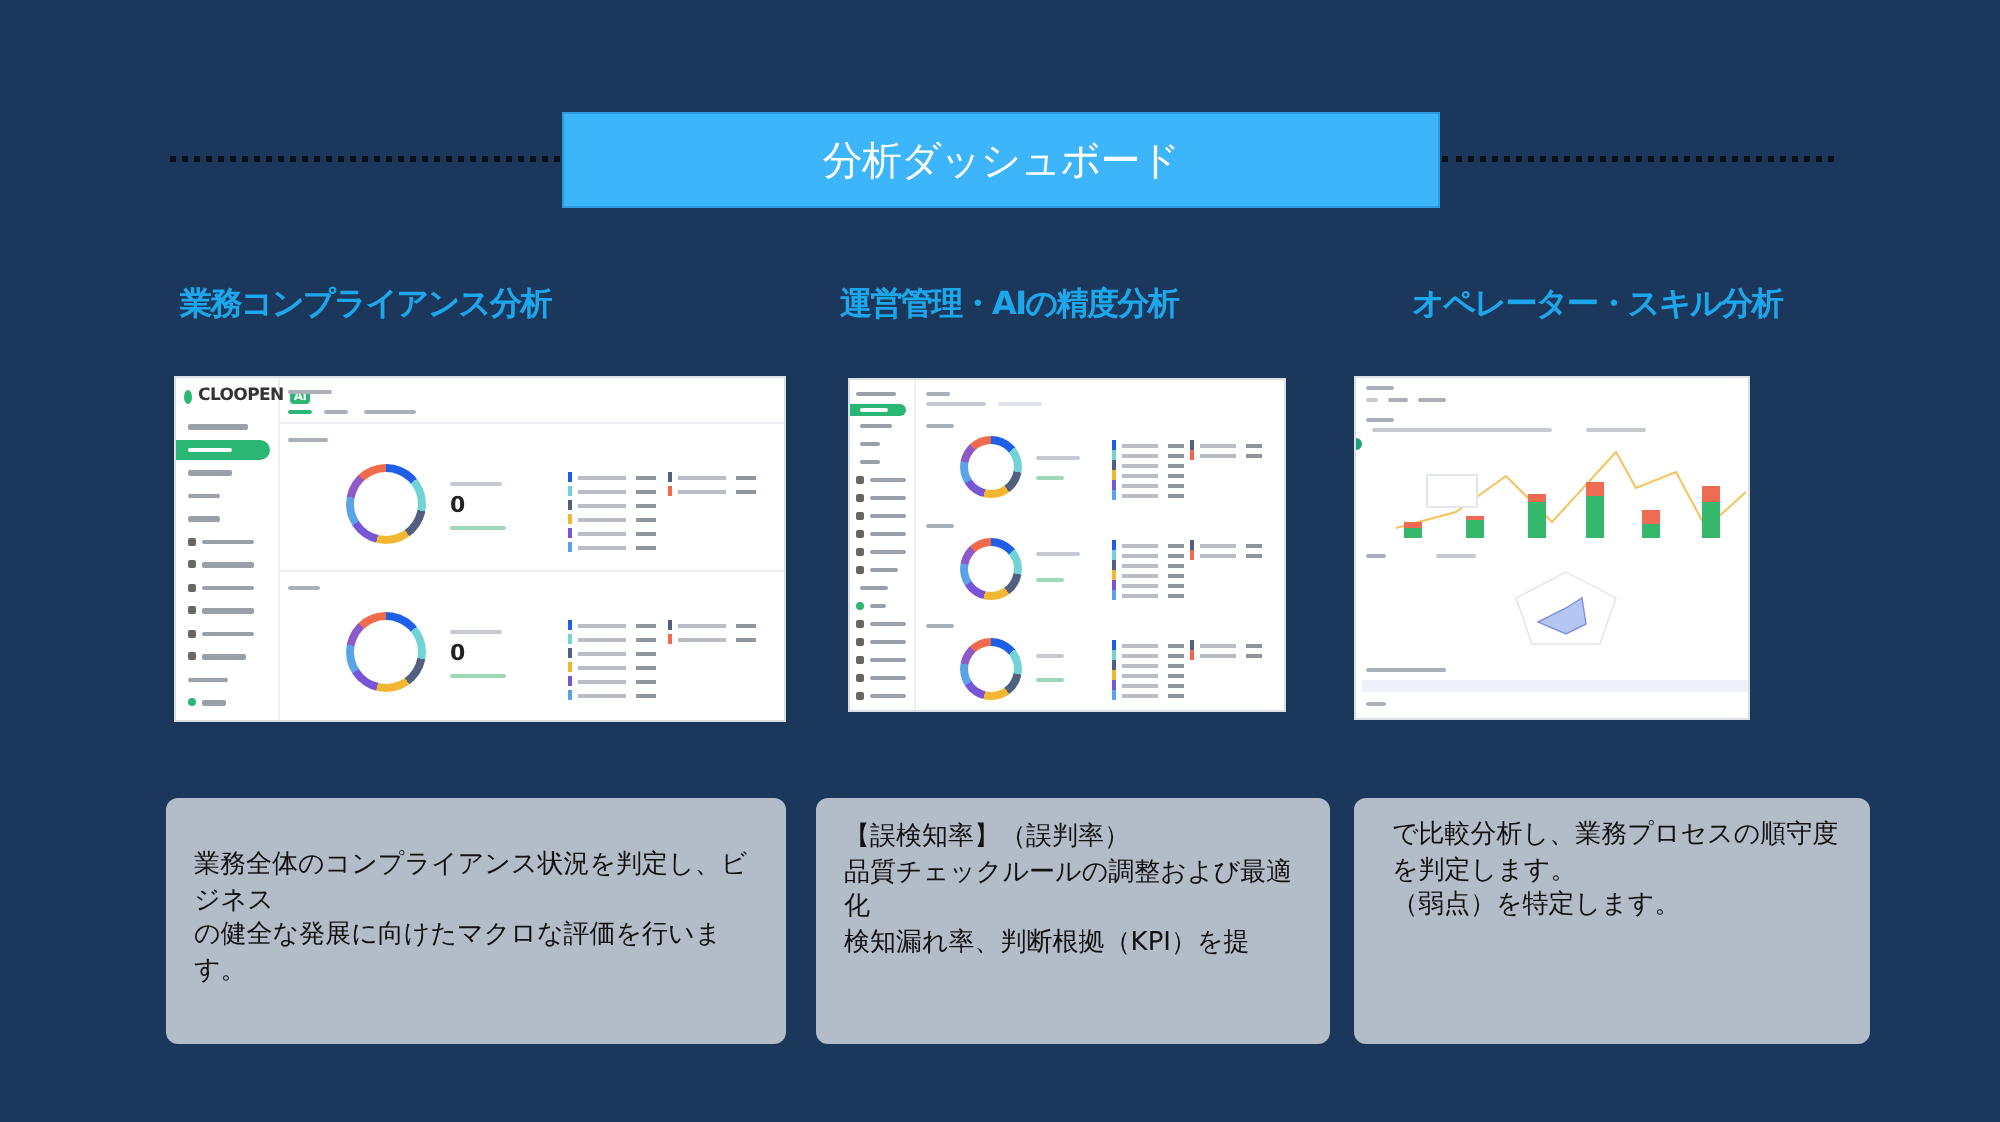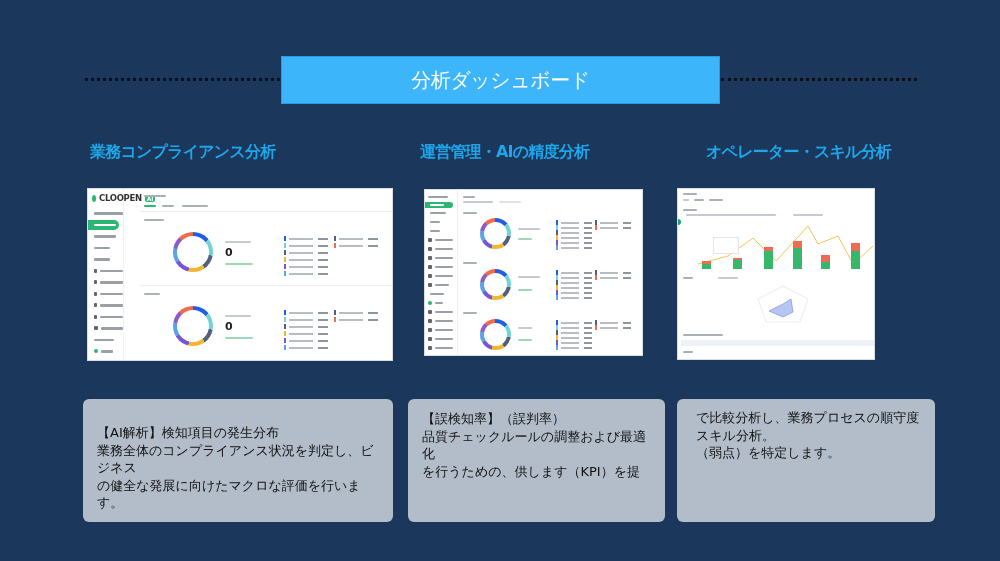--- a/index.html
+++ b/index.html
@@ -71,21 +71,21 @@
 
 <div class="banner">
   <span>分析ダッシュボード</span>
 </div>
 
 <div class="section-title" style="left:90px;">業務コンプライアンス分析</div>
 <div class="section-title" style="left:420px;">運営管理・AIの精度分析</div>
 <div class="section-title" style="left:678px;margin-left:28px;">オペレーター・スキル分析</div>
 
 <div class="shot" style="left:87px;top:188px;width:306px;height:173px;">
-  <div class="m-side" style="width:36px;">
+  <div class="m-side" style="width:52px;">
     <div class="m-logo">
       <span class="ring"></span>
       <span>CLOOPEN</span>
       <span class="ai">AI</span>
     </div>
     <div class="m-item">
         <span class="bar" style="width:30px"></span>
       </div>
     <div class="m-item active">
         <span class="bar" style="width:22px"></span>
@@ -493,26 +493,25 @@
   </svg>
   <div class="m-line" style="left:5px;top:88px;width:10px;"></div>
   <div class="m-line" style="left:40px;top:88px;width:20px;background:#c5cad0;"></div>
 
   <div class="m-line" style="left:5px;top:145px;width:40px;"></div>
   <div style="position:absolute;left:3px;top:151px;width:194px;height:6px;background:#eef2f8;"></div>
   <div class="m-line" style="left:5px;top:162px;width:10px;"></div>
 </div>
 
 <div class="card" style="left:83px;width:310px;">
-  <p>【AI解析】検知項目の発生分布</p>
   <p>業務全体のコンプライアンス状況を判定し、ビジネス</p>
   <p>の健全な発展に向けたマクロな評価を行います。</p>
 </div>
 <div class="card" style="left:408px;width:257px;padding-top:11px;">
   <p>【誤検知率】（誤判率）</p>
   <p>品質チェックルールの調整および最適化</p>
-  <p>を行うための、供します（KPI）を提</p>
+  <p>検知漏れ率、判断根拠（KPI）を提</p>
 </div>
 <div class="card" style="left:677px;width:258px;padding-top:10px;padding-left:19px;">
   <p>で比較分析し、業務プロセスの順守度</p>
-  <p>スキル分析。</p>
+  <p>を判定します。</p>
   <p>（弱点）を特定します。</p>
 </div>
 
 </body></html>

